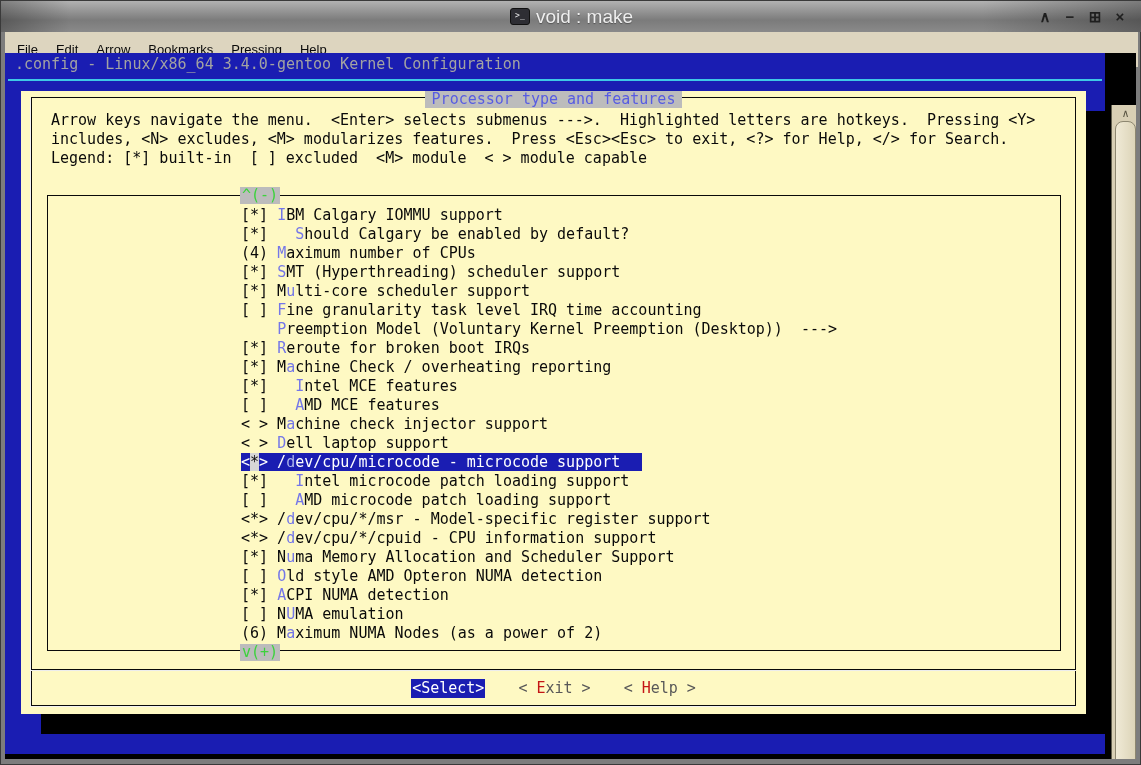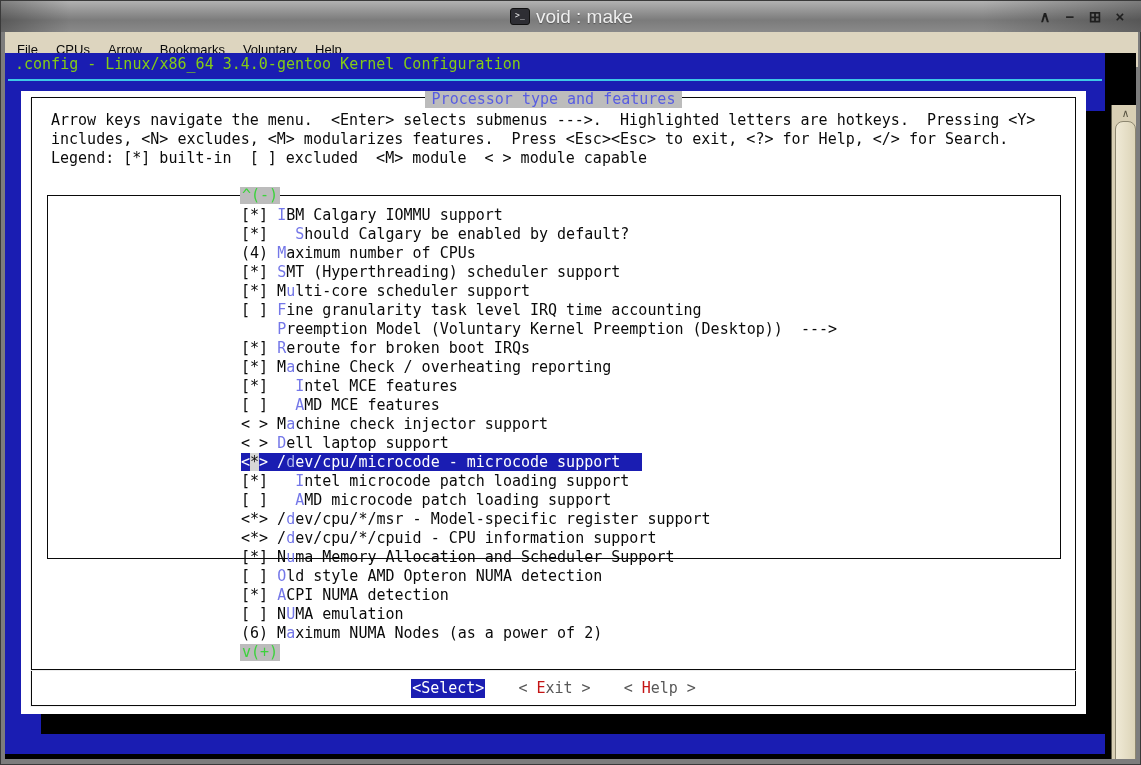--- a/index.html
+++ b/index.html
@@ -21,33 +21,33 @@
   .win-controls{position:absolute;right:14px;top:0;height:31px;display:flex;align-items:center;gap:9px;z-index:3;}
   .wc{color:#1f1f1f;font-size:15px;font-weight:bold;width:16px;text-align:center;cursor:default;}
 
   .menubar{position:absolute;left:4px;top:31px;width:1133px;height:35px;background:#ddd5bf;
     display:flex;align-items:center;padding-left:3px;box-sizing:border-box;}
   .menu-item{font-size:13px;color:#0a0a0a;padding:0 9px;line-height:21px;}
 
   
   .term{position:absolute;left:4px;top:52px;width:1131px;height:706px;background:#000;overflow:hidden;}
   .blue-screen{position:absolute;left:0;top:0;width:1100px;height:701px;background:#1a1db2;}
-  .cfg-header{position:absolute;left:10px;top:3px;font-size:15px;line-height:17px;color:#84cc16;white-space:pre;}
+  .cfg-header{position:absolute;left:10px;top:3px;font-size:15px;line-height:17px;color:#a3a3a3;white-space:pre;}
   .cyan-line{position:absolute;left:3px;top:26px;width:1094px;height:2px;background:#3fc8e6;}
 
   
   .dlg-shadow{position:absolute;left:36px;top:58px;width:1065px;height:623px;background:#000;}
-  .dialog{position:absolute;left:16px;top:38px;width:1065px;height:623px;background:#ffffff;
+  .dialog{position:absolute;left:16px;top:38px;width:1065px;height:623px;background:#fef9c3;
     font-size:15px;line-height:19px;color:#0a0a0a;}
   .dlg-frame{position:absolute;left:10px;top:6px;right:10px;bottom:8px;
     border:1px solid #0a0a0a;box-shadow:-1px 1px 0 #f2f2f2;}
   .dlg-title-row{position:absolute;left:0;right:0;top:0;height:17px;line-height:17px;text-align:center;}
   .dlg-title{display:inline-block;background:#bcbcbc;padding:0 7px;color:#575ce2;white-space:pre;}
   .instructions{position:absolute;left:30px;top:20px;white-space:pre;}
-  .listbox{position:absolute;left:26px;top:104px;width:1014px;height:364px;border:1px solid #0a0a0a;box-sizing:border-box;}
+  .listbox{position:absolute;left:26px;top:104px;width:1014px;height:456px;border:1px solid #0a0a0a;box-sizing:border-box;}
   .items{position:absolute;left:193px;top:10px;white-space:pre;}
   .mrow{height:19px;}
   .mi .hk{color:#7477e8;}
   .sel .mi{background:#1a1db2;color:#fff;padding-right:22px;}
   .sel .mi .hk{color:#a9b2ea;}
   .cursor{background:#d6d6d6;color:#111;}
   .scroll-ind{position:absolute;left:219px;height:17px;line-height:17px;color:#3cd23c;background:#bcbcbc;
     white-space:pre;padding:0 2px;z-index:4;}
   .scroll-up{top:96px;}
   .scroll-down{top:553px;}
@@ -79,24 +79,24 @@
     <div class="win-controls">
         <span class="wc">∧</span>
         <span class="wc">−</span>
         <span class="wc">⊞</span>
         <span class="wc">×</span>
       </div>
   </div>
 
   <div class="menubar">
       <span class="menu-item">File</span>
-      <span class="menu-item">CPUs</span>
+      <span class="menu-item">Edit</span>
       <span class="menu-item">Arrow</span>
       <span class="menu-item">Bookmarks</span>
-      <span class="menu-item">Voluntary</span>
+      <span class="menu-item">Pressing</span>
       <span class="menu-item">Help</span>
     </div>
 
   <div class="term mono">
     <div class="blue-screen">
       <div class="cfg-header">.config - Linux/x86_64 3.4.0-gentoo Kernel Configuration</div>
       <div class="cyan-line"></div>
 
       <div class="dlg-shadow"></div>
 

